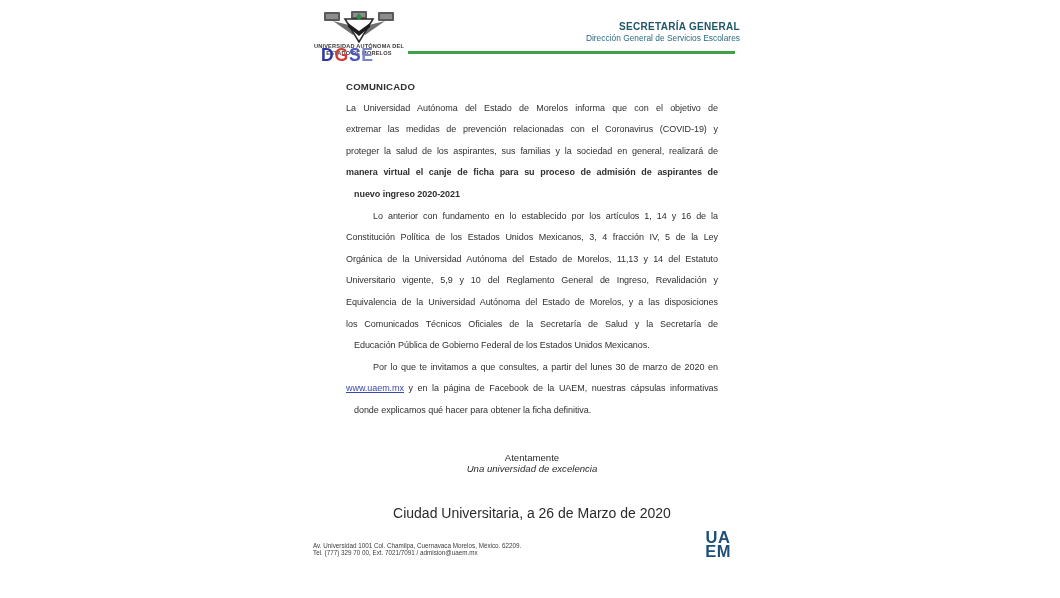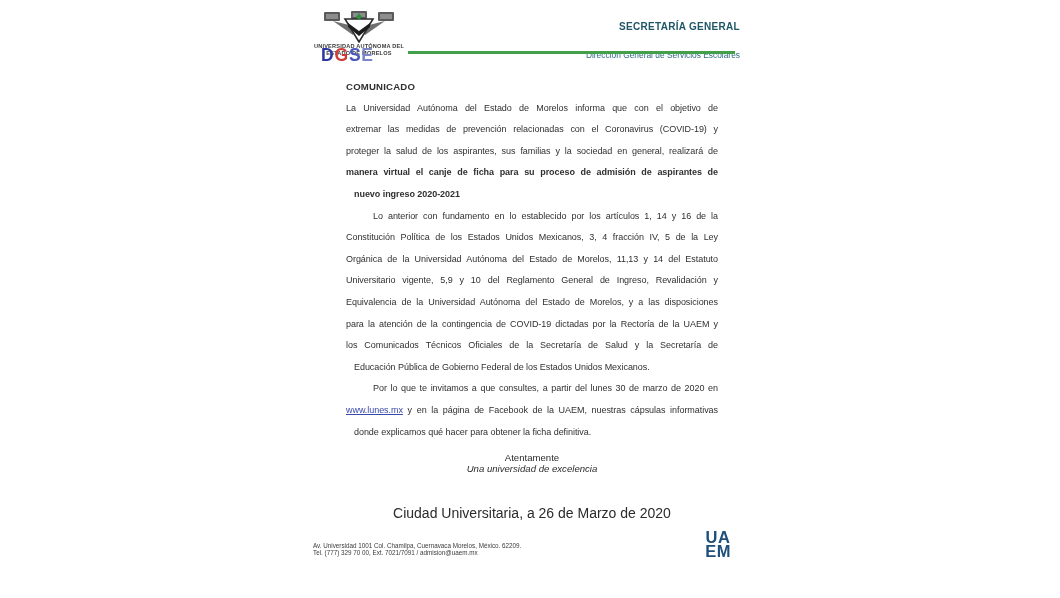--- a/index.html
+++ b/index.html
@@ -10,21 +10,21 @@
   }
 
   
   .crest { position:absolute; left:323px; top:11px; width:72px; height:32px; }
   .crest-caption {
     position:absolute; left:308px; top:43px; width:102px; text-align:center;
     font-size:5.6px; font-weight:bold; color:#3a3a3a; line-height:6.6px; letter-spacing:0.2px;
   }
   .sec-block { position:absolute; left:440px; top:21px; width:300px; text-align:right; }
   .sec-title { font-size:10px; font-weight:bold; color:#1f5668; letter-spacing:0.3px; }
-  .sec-sub   { font-size:8.4px; color:#2d6b80; margin-top:18px; }
+  .sec-sub   { font-size:8.4px; color:#2d6b80; margin-top:1px; }
   .green-rule { position:absolute; left:408px; top:51px; width:327px; height:3px; background:#43a04a; }
 
   .dgse { position:absolute; left:321px; top:45px; font-size:17.5px; font-weight:bold; letter-spacing:0.8px; }
   .dgse .c0 { color:#2f36a0; }
   .dgse .c1 { color:#d23a34; }
   .dgse .c2 { color:#4a58bc; }
   .dgse .c3 { color:#7c86c6; }
 
   
   .doc-body { position:absolute; left:346px; top:76px; width:372px; font-size:9px; color:#303030; letter-spacing:-0.05px; }
@@ -106,26 +106,25 @@
     <div class="line">extremar las medidas de prevención relacionadas con el Coronavirus (COVID-19) y</div>
     <div class="line">proteger la salud de los aspirantes, sus familias y la sociedad en general, realizará de</div>
     <div class="line bold">manera virtual el canje de ficha para su proceso de admisión de aspirantes de</div>
     <div class="line bold last">nuevo ingreso 2020-2021</div>
 
     <div class="line indent">Lo anterior con fundamento en lo establecido por los artículos 1, 14 y 16 de la</div>
     <div class="line">Constitución Política de los Estados Unidos Mexicanos, 3, 4 fracción IV, 5 de la Ley</div>
     <div class="line">Orgánica de la Universidad Autónoma del Estado de Morelos, 11,13 y 14 del Estatuto</div>
     <div class="line">Universitario vigente, 5,9 y 10 del Reglamento General de Ingreso, Revalidación y</div>
     <div class="line">Equivalencia de la Universidad Autónoma del Estado de Morelos, y a las disposiciones</div>
-    <div class="line">para la atención de la contingencia de COVID-19 dictadas por la Rectoría de la UAEM y</div>
     <div class="line">los Comunicados Técnicos Oficiales de la Secretaría de Salud y la Secretaría de</div>
     <div class="line last">Educación Pública de Gobierno Federal de los Estados Unidos Mexicanos.</div>
 
     <div class="line indent">Por lo que te invitamos a que consultes, a partir del lunes 30 de marzo de 2020 en</div>
-    <div class="line"><a class="doclink" href="#">www.lunes.mx</a><span> y en la página de Facebook de la UAEM, nuestras cápsulas informativas</span></div>
+    <div class="line"><a class="doclink" href="#">www.uaem.mx</a><span> y en la página de Facebook de la UAEM, nuestras cápsulas informativas</span></div>
     <div class="line last">donde explicamos qué hacer para obtener la ficha definitiva.</div>
   </div>
 
   <div class="closing">
     <div>Atentamente</div>
     <div class="italic">Una universidad de excelencia</div>
   </div>
 
   <div class="dateline">Ciudad Universitaria, a 26 de Marzo de 2020</div>
 

